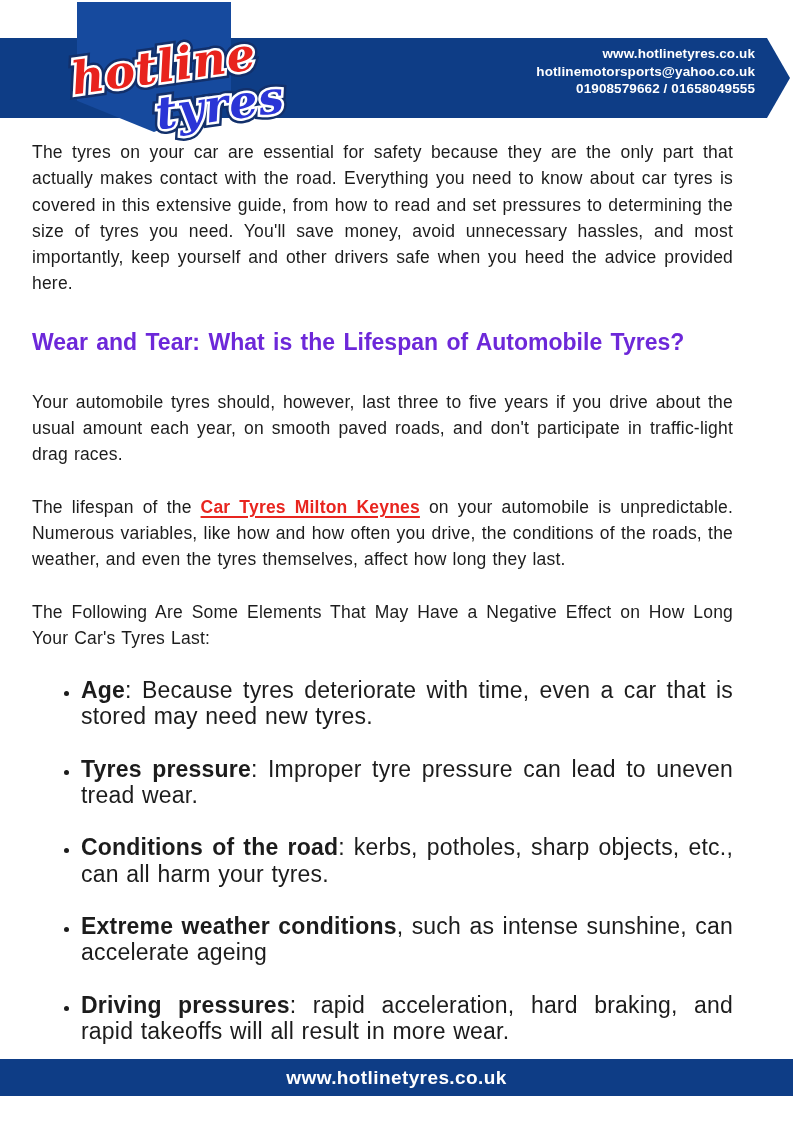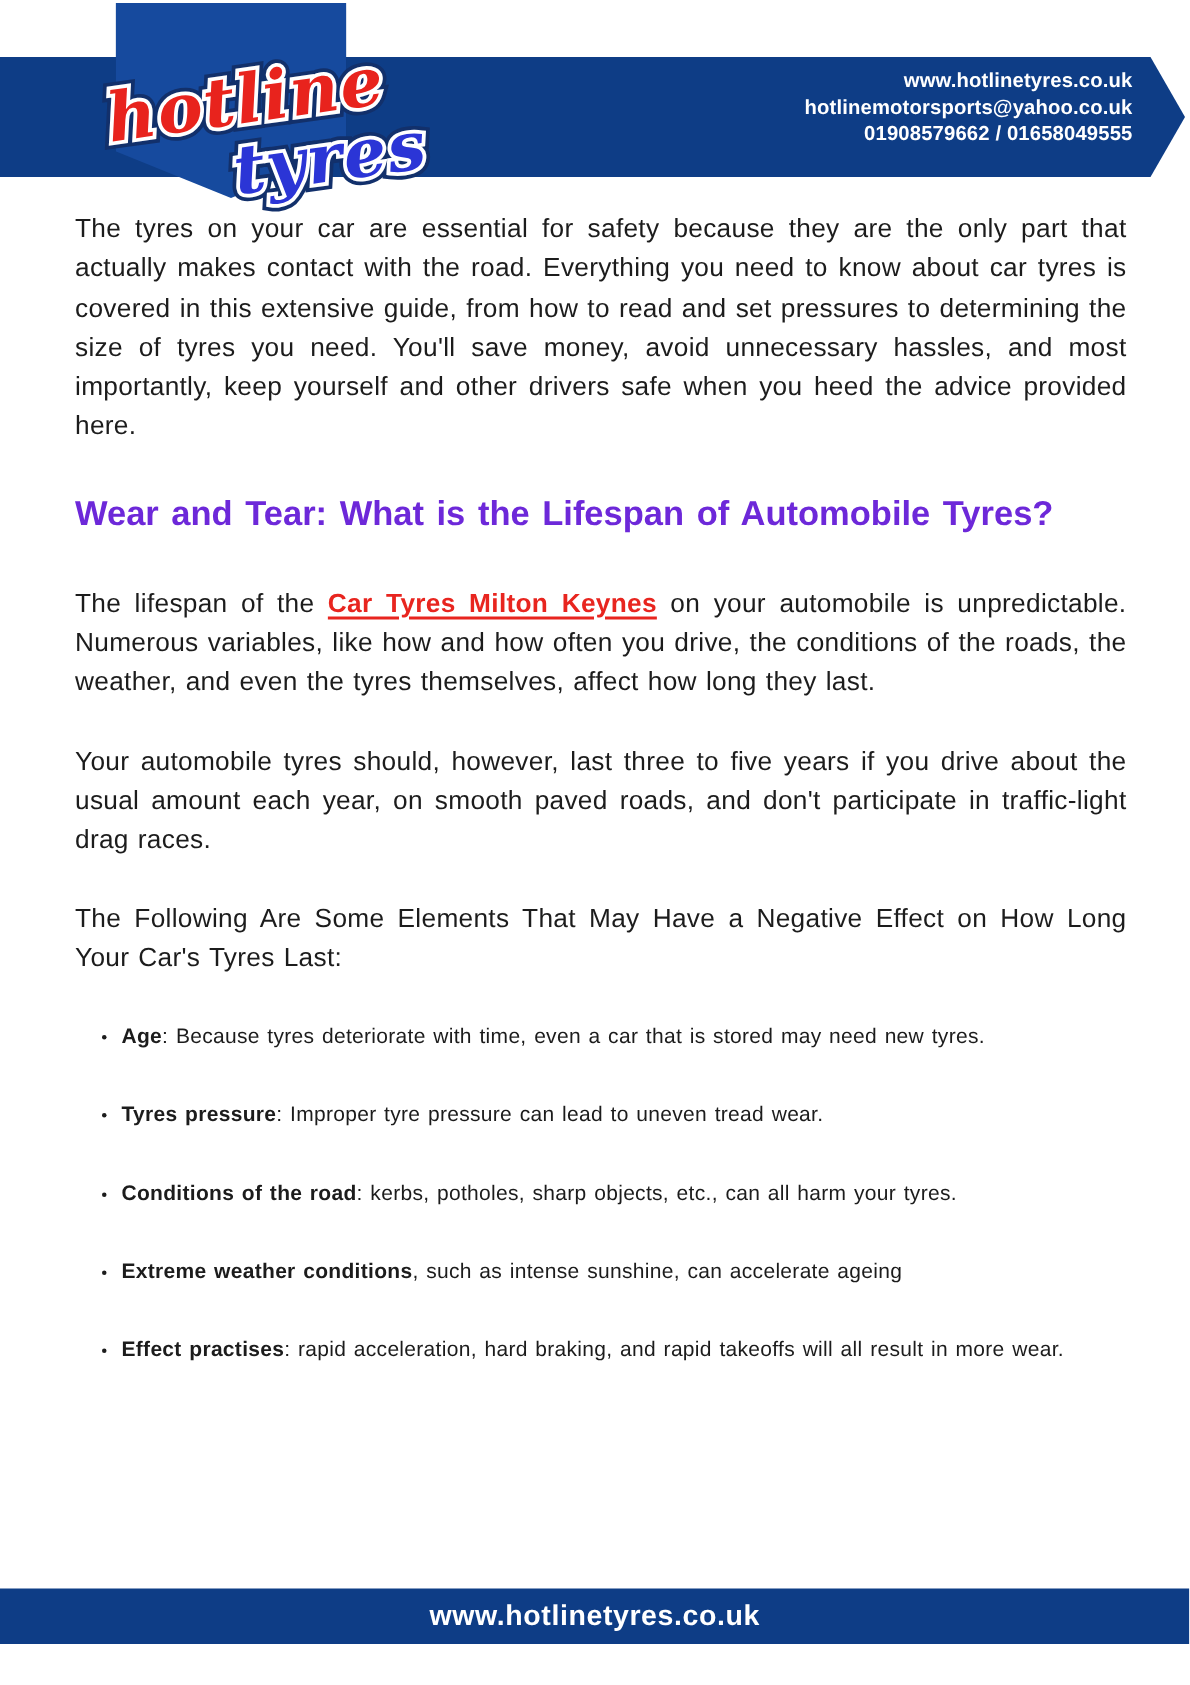--- a/index.html
+++ b/index.html
@@ -23,33 +23,33 @@
   }
   .logo{position:absolute;left:52px;top:30px;width:250px;height:105px;overflow:visible;}
   .logo text{
     font-family:"DejaVu Serif","Liberation Serif",serif;
     font-style:italic;font-weight:bold;font-size:45px;letter-spacing:1px;
   }
   .logo .back{stroke:#12306b;stroke-width:10px;fill:#12306b;}
   .logo .hot{fill:#e8231d;stroke:#ffffff;stroke-width:5px;paint-order:stroke fill;}
   .logo .tyr{fill:#2b35d6;stroke:#ffffff;stroke-width:5px;paint-order:stroke fill;}
   
-  .content{position:absolute;left:50px;top:139px;width:701px;}
+  .content{position:absolute;left:32px;top:139px;width:701px;}
   .para{
     margin:0 0 26px 0;font-size:17.5px;line-height:26.3px;text-align:justify;
     letter-spacing:.2px;word-spacing:1px;color:#1c1c1c;
   }
   .heading{
     margin:0 0 27px 0;font-size:23px;line-height:39px;font-weight:bold;
     text-align:justify;word-spacing:2px;color:#6d28d9;
   }
   .subhead{font-weight:normal;}
   .bullets{margin:0;padding:0 0 0 31px;list-style:disc outside;}
   .bullets li{
-    margin:0 0 26px 0;font-size:14px;line-height:26.3px;text-align:justify;
+    margin:0 0 26px 18px;font-size:23px;line-height:26.3px;text-align:justify;
     letter-spacing:.2px;word-spacing:1px;
   }
   .bullets li::marker{font-size:.75em;}
   .link{color:#e8251f;font-weight:bold;text-decoration:underline;text-decoration-thickness:2px;text-underline-offset:3px;}
   
   .footer{
     position:absolute;left:0;top:1059px;width:793px;height:37px;background:#0e3d86;
     display:flex;align-items:center;justify-content:center;
   }
   .footer div{color:#ffffff;font-size:19px;font-weight:bold;letter-spacing:.4px;}
@@ -78,32 +78,32 @@
         <text class="tyr" x="105" y="92">tyres</text>
       </g>
     </svg>
   </header>
 
   <main class="content">
     <p class="para">The tyres on your car are essential for safety because they are the only part that actually makes contact with the road. Everything you need to know about car tyres is covered in this extensive guide, from how to read and set pressures to determining the size of tyres you need. You'll save money, avoid unnecessary hassles, and most importantly, keep yourself and other drivers safe when you heed the advice provided here.</p>
 
     <h1 class="heading">Wear and Tear: What is the Lifespan of Automobile Tyres?</h1>
 
+    <p class="para">Your automobile tyres should, however, last three to five years if you drive about the usual amount each year, on smooth paved roads, and don't participate in traffic-light drag races.</p>
+
     <p class="para"><span>The lifespan of the </span><a class="link" href="#">Car Tyres Milton Keynes</a><span> on your automobile is unpredictable. Numerous variables, like how and how often you drive, the conditions of the roads, the weather, and even the tyres themselves, affect how long they last.</span></p>
-
-    <p class="para">Your automobile tyres should, however, last three to five years if you drive about the usual amount each year, on smooth paved roads, and don't participate in traffic-light drag races.</p>
 
     <p class="para subhead">The Following Are Some Elements That May Have a Negative Effect on How Long Your Car's Tyres Last:</p>
 
     <ul class="bullets">
       <li><b>Age</b><span>: </span><span>Because tyres deteriorate with time, even a car that is stored may need new tyres.</span></li>
       <li><b>Tyres pressure</b><span>: </span><span>Improper tyre pressure can lead to uneven tread wear.</span></li>
       <li><b>Conditions of the road</b><span>: </span><span>kerbs, potholes, sharp objects, etc., can all harm your tyres.</span></li>
       <li><b>Extreme weather conditions</b><span>, </span><span>such as intense sunshine, can accelerate ageing</span></li>
-      <li><b>Effect practises</b><span>: </span><span>rapid acceleration, hard braking, and rapid takeoffs will all result in more wear.</span></li>
+      <li><b>Driving pressures</b><span>: </span><span>rapid acceleration, hard braking, and rapid takeoffs will all result in more wear.</span></li>
     </ul>
   </main>
 
   <footer class="footer">
     <div>www.hotlinetyres.co.uk</div>
   </footer>
 
 </div>
 
 </body></html>

